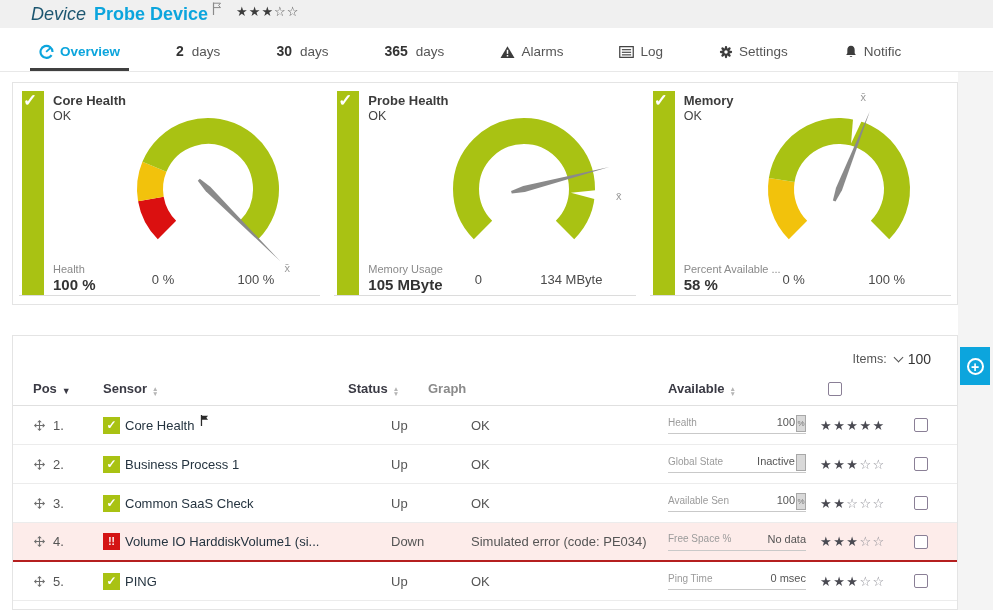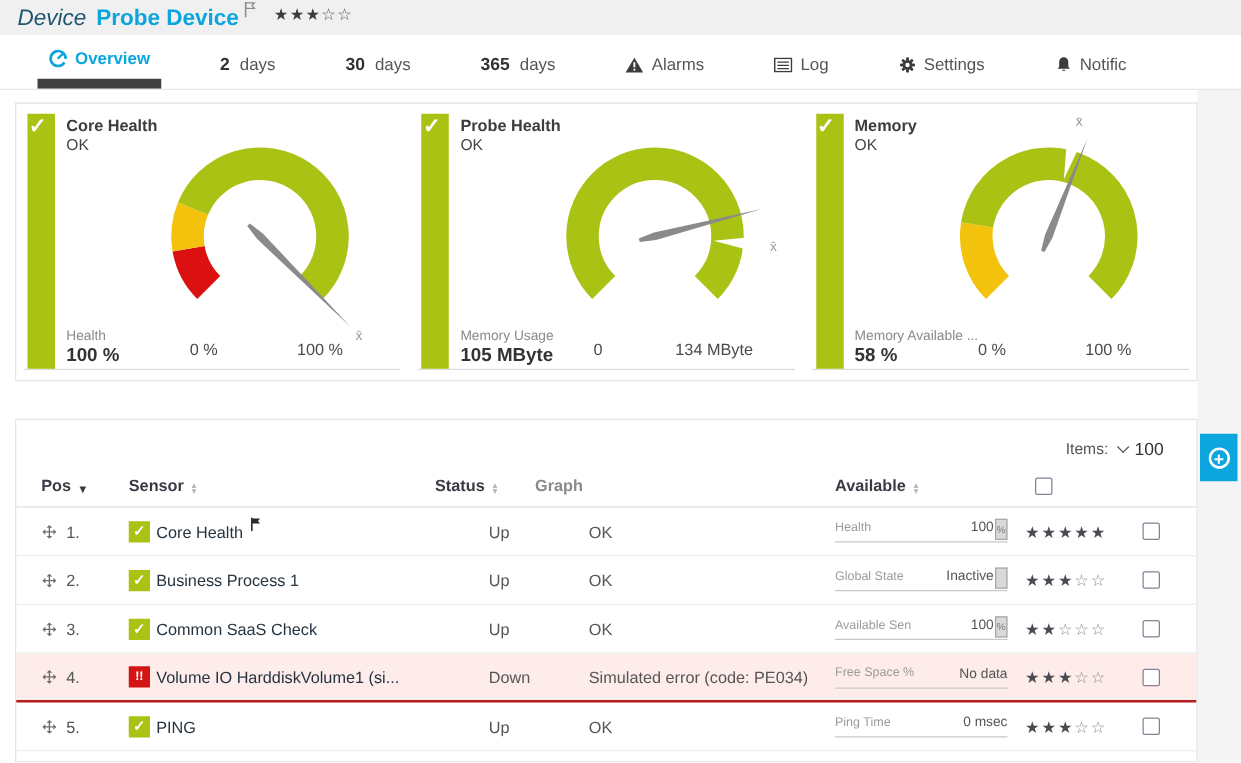--- a/index.html
+++ b/index.html
@@ -1,32 +1,32 @@
 <!DOCTYPE html>
 <html><head>
 <meta charset="utf-8">
 <style>
   * { box-sizing: border-box; margin: 0; padding: 0; }
   html,body { background:#fff; }
   body { font-family: "Liberation Sans", sans-serif; }
   #page { position:relative; width:993px; height:610px; overflow:hidden; background:#fff; }
 
   
-  .titlebar { height:28px; background:#f0f0f0; display:flex; align-items:center; padding-left:14px; }
+  .titlebar { height:28px; background:#f0f0f0; display:flex; align-items:center; padding-left:31px; }
   .dev-type { font-style:italic; font-size:18px; color:#1c5670; margin-right:8px; }
   .dev-name { font-size:18px; font-weight:bold; color:#0ca5dd; }
   .title-flag { margin:-8px 0 0 4px; }
   .rating { margin:-6px 0 0 14px; font-size:13px; letter-spacing:1px; }
   .rating .sf { color:#3c3c3c; } .rating .se { color:#555; }
 
   
   .tabbar { height:44px; background:#fff; display:flex; align-items:flex-end; padding-left:30px; border-bottom:1px solid #e8e8e8; overflow:hidden; white-space:nowrap; }
   .tab { display:flex; align-items:center; gap:6px; padding:0 9px 12px 9px; margin-right:38px; font-size:13.5px; color:#555; cursor:pointer; flex:none; }
   .tab .num { font-weight:bold; color:#333; font-size:14px; margin-right:2px; }
-  .tab.active { color:#0ca5dd; font-weight:bold; border-bottom:8px solid #404040; padding-bottom:9px; }
+  .tab.active { color:#0ca5dd; font-weight:bold; border-bottom:3px solid #404040; padding-bottom:9px; }
   .tab svg { display:block; }
 
   
   .right-strip { position:absolute; left:958px; top:72px; width:35px; height:538px; background:#f4f4f4; }
   .card { position:absolute; left:12px; width:946px; background:#fff; border:1px solid #e4e4e4; }
   #gauge-card { top:82px; height:223px; display:flex; gap:14px; padding:8px 6px; }
   #table-card { top:335px; height:275px; padding:10px 0 0 0; }
 
   
   .gpanel { position:relative; flex:1; height:205px; border-bottom:1px solid #dcdcdc; cursor:pointer; }
@@ -220,21 +220,21 @@
       <div class="gauge-wrap"><svg width="220" height="160">
             <path d="M 68.98780669118023 129.01219330881975 A 58 58 0 0 1 52.71407624548202 78.9268010276666" stroke="#f2c20c" stroke-width="26" fill="none"></path>
             <path d="M 52.71407624548202 78.9268010276666 A 58 58 0 1 1 151.01219330881975 129.01219330881975" stroke="#a9c213" stroke-width="26" fill="none"></path>
             <polygon points="124.20860210259252,15.376893303231626 133.63970817898098,17.87750576874336 122.04560053725086,42.56979520520537" fill="#fff"></polygon>
             <polygon points="140.92246242551295,9.898775185386882 112.9752847548424,89.17799856859097 106.51606789534274,100.60246869030581 103.91269373485564,99.57171994278872 107.0247152451576,86.82200143140903" fill="#8a8a8a"></polygon>
             <text x="134.34749044763473" y="0.17299030839382112" text-anchor="middle" fill="#999" font-size="11">x̄</text>
           </svg></div>
       <div class="scale-min">0 %</div>
       <div class="scale-max">100 %</div>
       <div class="chan">
-        <div class="chan-label">Memory Available ...</div>
+        <div class="chan-label">Percent Available ...</div>
         <div class="chan-value">58 %</div>
       </div>
     </div>
 
   </div>
 
   <div class="card" id="table-card">
     <div class="items-row">
       <span>Items:</span>
       <span class="items-caret"></span>

